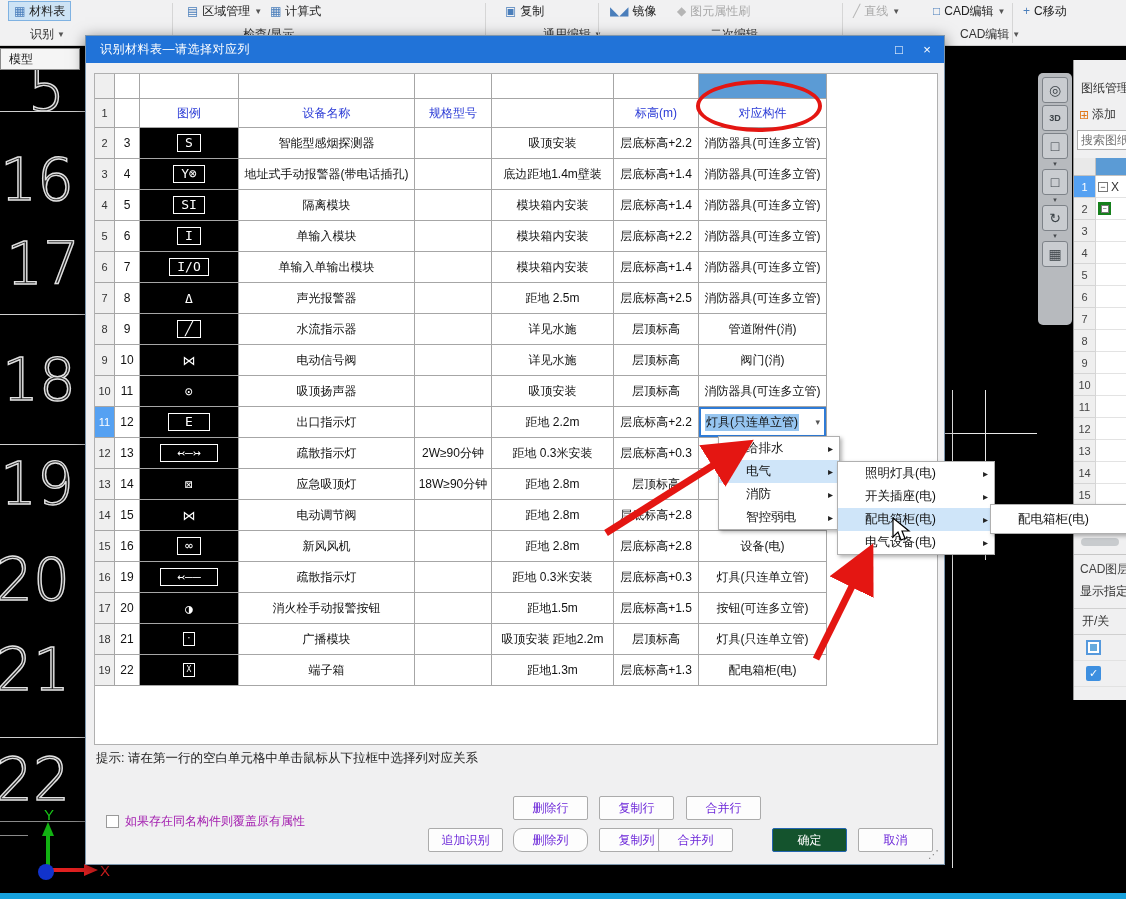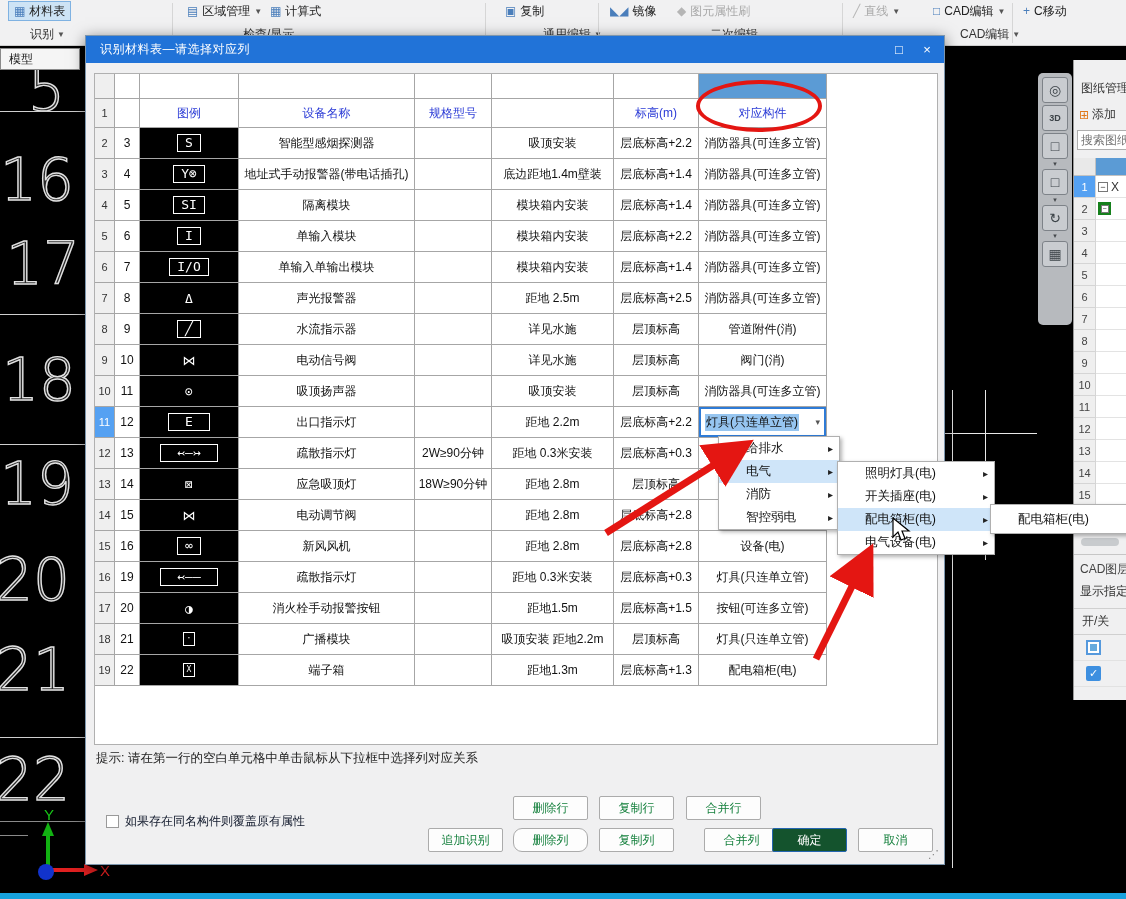--- a/index.html
+++ b/index.html
@@ -74,23 +74,23 @@
   .legend { background:#000; color:#fff; font-family:"DejaVu Sans Mono","Liberation Mono",monospace; }
   .lg { color:#fff; font-size:13px; }
   .lb { border:1px solid #fff; padding:0 7px; line-height:16px; }
   .lbw { border:1px solid #fff; padding:0 16px; line-height:16px; }
   .lbs { border:1px solid #fff; padding:0 3px; font-size:8px; line-height:12px; }
   .combo { position:absolute; left:0; top:0; right:0; bottom:0; border:2px solid #2e7bd6; background:#fff; display:flex; align-items:center; padding:0 4px; }
   .combo .cval { background:#96c5f0; font-size:12px; padding:0 1px; }
   .combo .ccaret { margin-left:auto; font-size:9px; color:#555; }
 
   .hint { position:absolute; left:10px; top:714px; font-size:12.5px; color:#222; }
-  .ovr { position:absolute; left:20px; top:777px; display:flex; align-items:center; gap:6px; font-size:12px; color:#0f172a; }
+  .ovr { position:absolute; left:20px; top:777px; display:flex; align-items:center; gap:6px; font-size:12px; color:#a21caf; }
   .ovr .cb { width:13px; height:13px; border:1px solid #9a9a9a; background:#fff; }
-  .dbtn { position:absolute; width:75px; height:24px; background:#fdfdfd; border:1px solid #ababab; border-radius:2px; font-size:12px; color:#15803d; display:flex; align-items:center; justify-content:center; }
+  .dbtn { position:absolute; width:75px; height:24px; background:#fdfdfd; border:1px solid #ababab; border-radius:2px; font-size:12px; color:#6d28d9; display:flex; align-items:center; justify-content:center; }
   .dbtn.primary { background:#14532d; border-color:#2465b0; color:#fff; }
   .grip { position:absolute; right:5px; bottom:3px; font-size:11px; color:#888; }
 
   
   .menu { position:absolute; background:#fff; border:1px solid #b0b0b0; box-shadow:2px 2px 4px rgba(0,0,0,.3); z-index:50; }
   .menu1 { left:718px; top:436px; width:122px; }
   .menu2 { left:837px; top:461px; width:158px; }
   .menu3 { left:990px; top:504px; width:170px; }
   .mitem { height:23px; display:flex; align-items:center; padding-left:27px; padding-right:8px; font-size:12.5px; color:#111; position:relative; }
   .menu3 .mitem { height:28px; }
@@ -527,21 +527,21 @@
       <span>如果存在同名构件则覆盖原有属性</span>
     </div>
     <div id="dlg-buttons"></div>
     <div class="grip">⋰</div>
   <div class="dbtn" style="left: 427px; top: 760px;">删除行</div>
       <div class="dbtn" style="left: 513px; top: 760px;">复制行</div>
       <div class="dbtn" style="left: 600px; top: 760px;">合并行</div>
       <div class="dbtn" style="left: 342px; top: 792px;">追加识别</div>
       <div class="dbtn" style="left: 427px; top: 792px; border-radius: 9px;">删除列</div>
       <div class="dbtn" style="left: 513px; top: 792px;">复制列</div>
-      <div class="dbtn" style="left: 572px; top: 792px; margin-left: 46px;">合并列</div>
+      <div class="dbtn" style="left: 572px; top: 792px;">合并列</div>
       <div class="dbtn primary" style="left: 686px; top: 792px;">确定</div>
       <div class="dbtn" style="left: 772px; top: 792px;">取消</div>
     </div>
 
   <div class="menu menu1" id="menu1">
       <div class="mitem">
         <span>给排水</span>
         <span class="marr">▸</span>
       </div>
       <div class="mitem hl">

